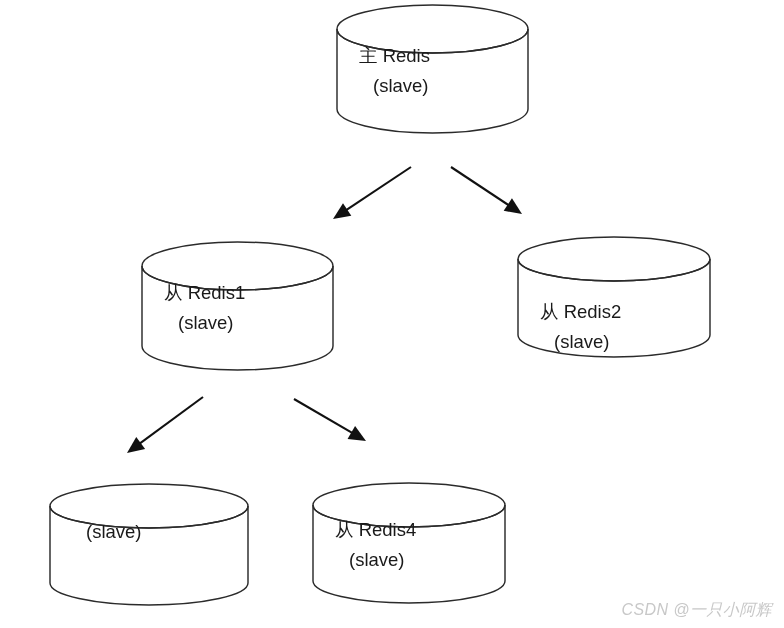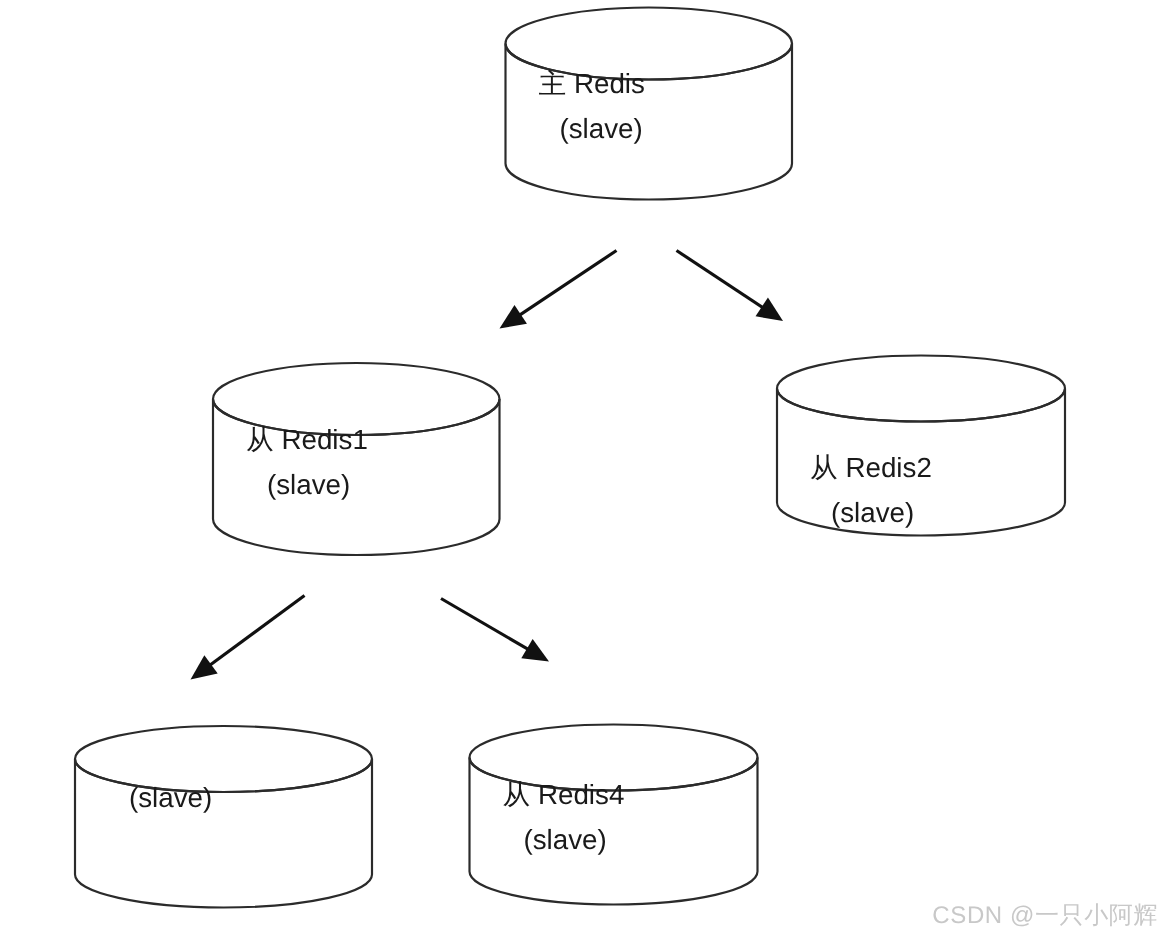--- a/index.html
+++ b/index.html
@@ -54,20 +54,21 @@
     stroke: none;
   }
   #watermark {
     position: absolute;
     right: 12px;
     bottom: 7px;
     color: #c8c8c8;
     font-size: 16px;
     letter-spacing: 0.4px;
     white-space: pre;
+    font-style: italic;
   }
 </style>
 </head>
 <body>
 
 <div id="canvas">
 
   <svg id="diagram-svg" viewBox="0 0 784 628">
       <g>
         <line x1="411" y1="167" x2="344.6487041207298" y2="211.2341972528468" class="arrow-line"></line>

